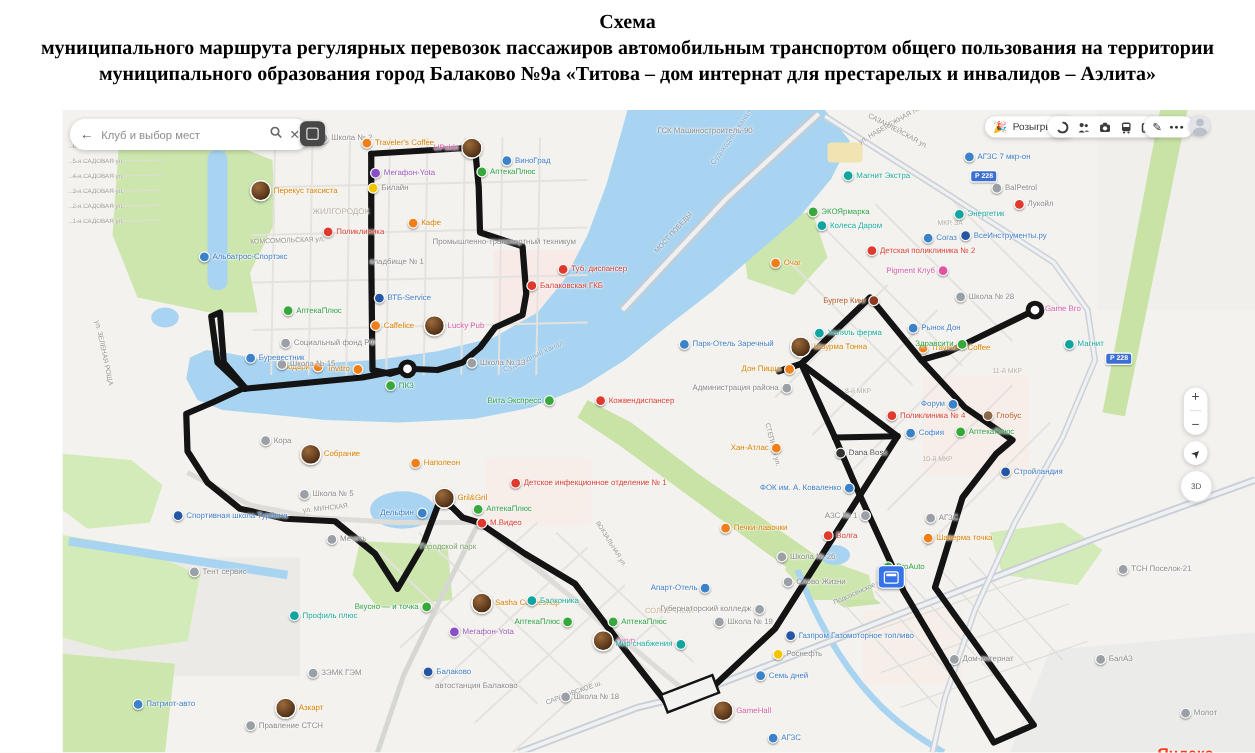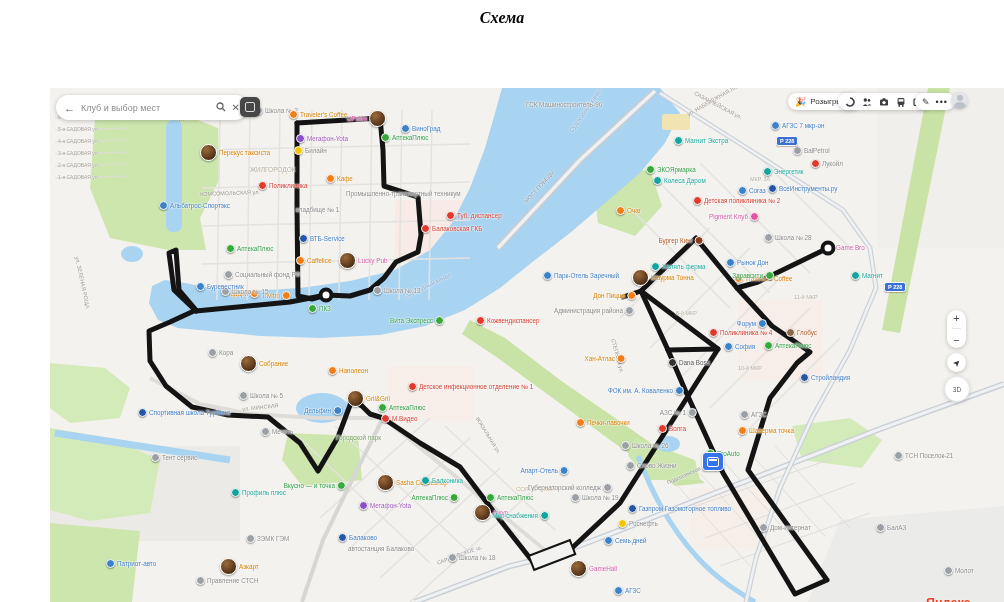--- a/index.html
+++ b/index.html
@@ -1,20 +1,20 @@
 <!DOCTYPE html>
 <html><head>
 <meta charset="utf-8">
 <style>
   html,body{margin:0;padding:0;background:#ffffff;}
   body{width:1004px;height:602px;overflow:hidden;font-family:"Liberation Sans",sans-serif;}
   
   #title{width:1004px;height:88px;background:#fff;text-align:center;
          font-family:"Liberation Serif",serif;font-weight:bold;color:#000;}
-  #title .t1{padding-top:7px;font-size:16px;line-height:21px;font-style:italic;}
+  #title .t1{padding-top:7px;font-size:16px;line-height:21px;}
   #title .t2{font-size:16px;line-height:21px;padding:0 14px;}
   
   #map{position:absolute;left:50px;top:88px;width:954px;height:514px;background:#f4f2ee;overflow:hidden;}
   #basesvg,#overlaysvg{position:absolute;left:0;top:0;}
   .lbl-layer{position:absolute;left:0;top:0;width:954px;height:514px;}
   
   .street-label{position:absolute;white-space:nowrap;color:#9a948c;
       text-shadow:0 0 2px #fff,0 0 2px #fff;transform-origin:0 0;}
   
   .poi{position:absolute;display:flex;align-items:center;gap:2px;white-space:nowrap;}
@@ -69,20 +69,21 @@
   #dial:after{content:"·";position:absolute;bottom:-7px;left:10px;color:#bbb;}
   #ylogo{position:absolute;left:876px;top:508px;font-size:12.5px;font-weight:bold;color:#f43e24;
         text-shadow:0 0 2px #fff;}
   .icn{width:10px;height:10px;}
 </style>
 </head>
 <body>
 
 <div id="title">
   <div class="t1">Схема</div>
+  <div class="t2">муниципального маршрута регулярных перевозок пассажиров автомобильным транспортом общего пользования на территории  муниципального образования город Балаково №9а «Титова – дом интернат для престарелых и инвалидов – Аэлита»</div>
 </div>
 
 <div id="map">
 
   <svg id="basesvg" width="954" height="514">
     <rect x="0" y="0" width="954" height="514" fill="#f4f2ee"></rect>
     <rect x="828" y="0" width="126" height="160" fill="#f1efec"></rect>
     <rect x="0" y="358" width="190" height="95" fill="#eceae7"></rect>
     <polygon points="790,432 954,418 954,514 758,514" fill="#ebebe9"></polygon>
 

